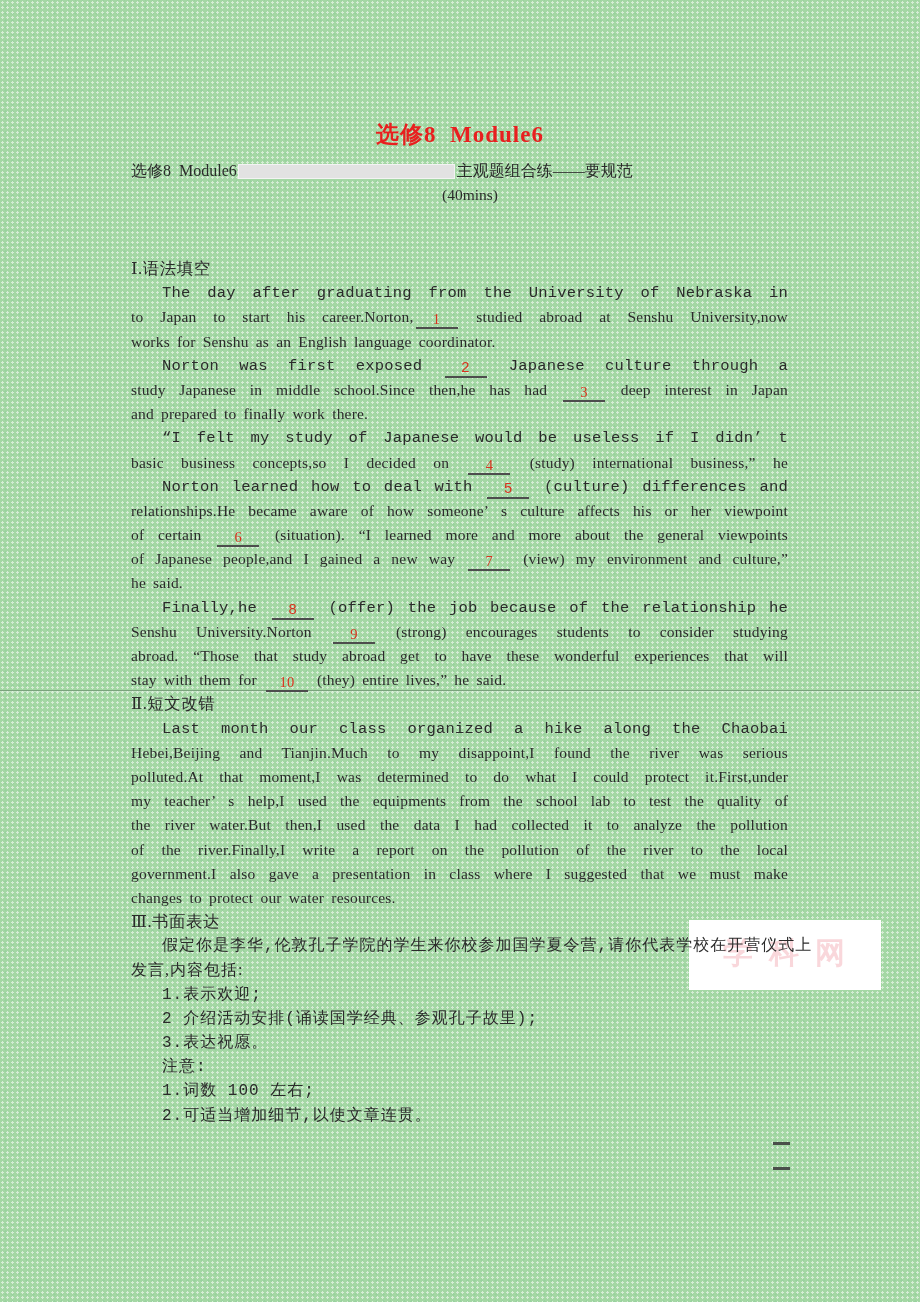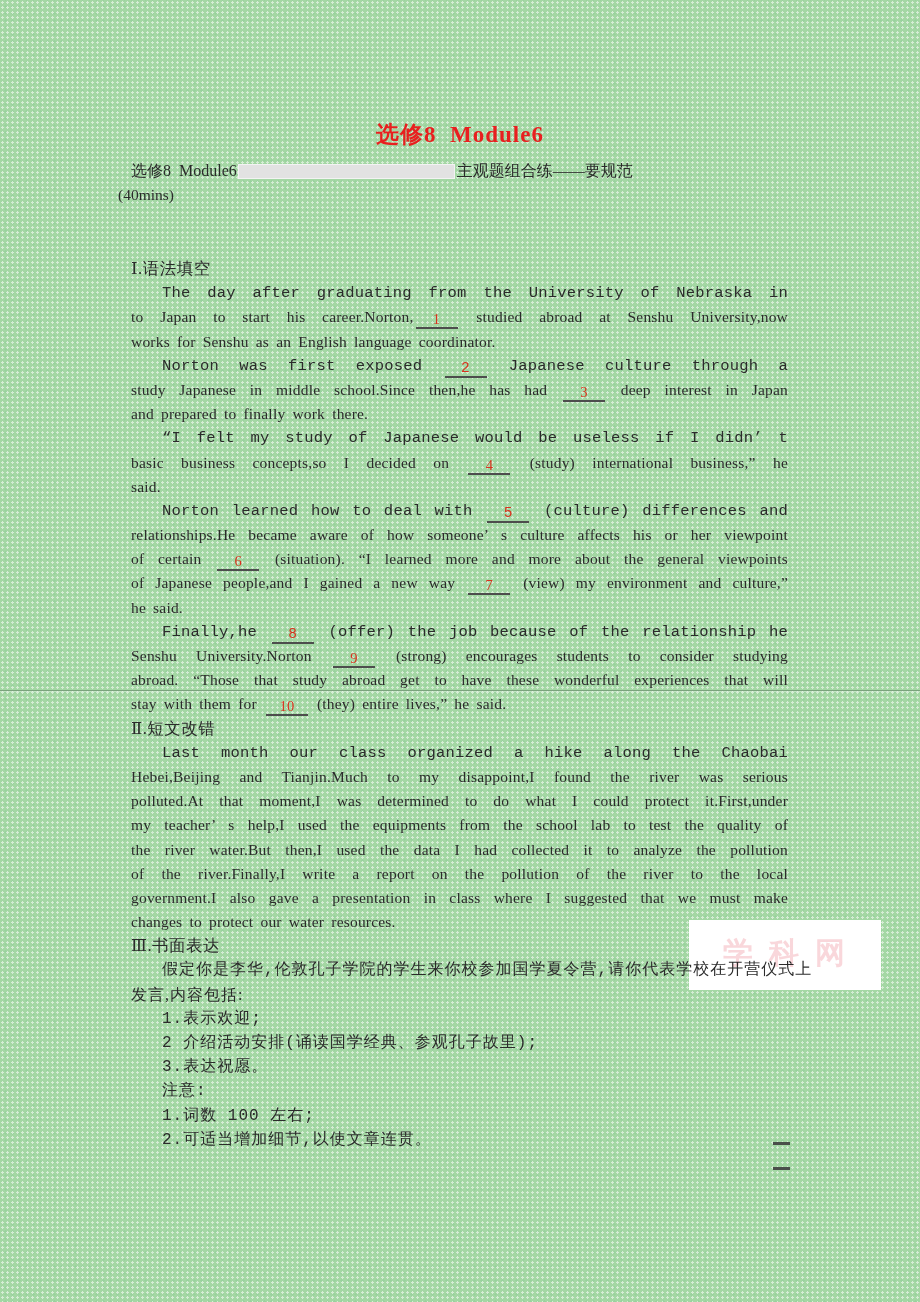--- a/index.html
+++ b/index.html
@@ -43,22 +43,22 @@
     position:absolute;top:160px;left:131px;width:658px;height:22px;
     display:flex;align-items:center;
     font-size:16px;z-index:2;white-space:pre;
   }
   .redbar{
     width:217px;height:15px;background:#e2e2e2;
     box-shadow:inset 0 0 0 1px rgba(255,255,255,.6);
     margin:0 2px 0 1px;flex:none;
   }
   .duration{
-    position:absolute;top:186px;left:118px;width:650px;
-    font-size:15.5px;z-index:2;white-space:pre;
+    position:absolute;top:186px;left:145px;width:650px;
+    text-align:center;font-size:15.5px;z-index:2;white-space:pre;
   }
   .content{
     position:absolute;top:228px;left:131px;width:657px;z-index:2;margin-top:29px;
   }
   .line{
     display:block;height:24.2px;line-height:24.2px;
     font-size:15.5px;word-spacing:3px;letter-spacing:.2px;
     overflow:visible;white-space:nowrap;
   }
   .line.just{white-space:normal;text-align:justify;text-align-last:justify;height:24.2px;overflow:hidden;}
@@ -100,21 +100,20 @@
   <div class="content" id="content">
       <div class="line heading cn">Ⅰ.语法填空</div>
       <div class="line just ind">The day after graduating from the University of Nebraska in May,Ben Norton flew</div>
       <div class="line just">to Japan to start his career.Norton,<span class="blank">1</span> studied abroad at Senshu University,now</div>
       <div class="line">works for Senshu as an English language coordinator.</div>
       <div class="line just ind">Norton was first exposed <span class="blank">2</span> Japanese culture through a friend and began to</div>
       <div class="line just">study Japanese in middle school.Since then,he has had <span class="blank">3</span> deep interest in Japan</div>
       <div class="line">and prepared to finally work there.</div>
       <div class="line just ind">“I felt my study of Japanese would be useless if I didn’ t have a command of</div>
       <div class="line just">basic business concepts,so I decided on <span class="blank">4</span> (study) international business,” he</div>
-      <div class="line">said.</div>
       <div class="line just ind">Norton learned how to deal with <span class="blank">5</span> (culture) differences and build meaningful</div>
       <div class="line just">relationships.He became aware of how someone’ s culture affects his or her viewpoint</div>
       <div class="line just">of certain <span class="blank">6</span> (situation). “I learned more and more about the general viewpoints</div>
       <div class="line just">of Japanese people,and I gained a new way <span class="blank">7</span> (view) my environment and culture,”</div>
       <div class="line">he said.</div>
       <div class="line just ind">Finally,he <span class="blank">8</span> (offer) the job because of the relationship he established with</div>
       <div class="line just">Senshu University.Norton <span class="blank">9</span> (strong) encourages students to consider studying</div>
       <div class="line just">abroad. “Those that study abroad get to have these wonderful experiences that will</div>
       <div class="line">stay with them for <span class="blank">10</span> (they) entire lives,” he said.</div>
       <div class="line heading cn">Ⅱ.短文改错</div>

